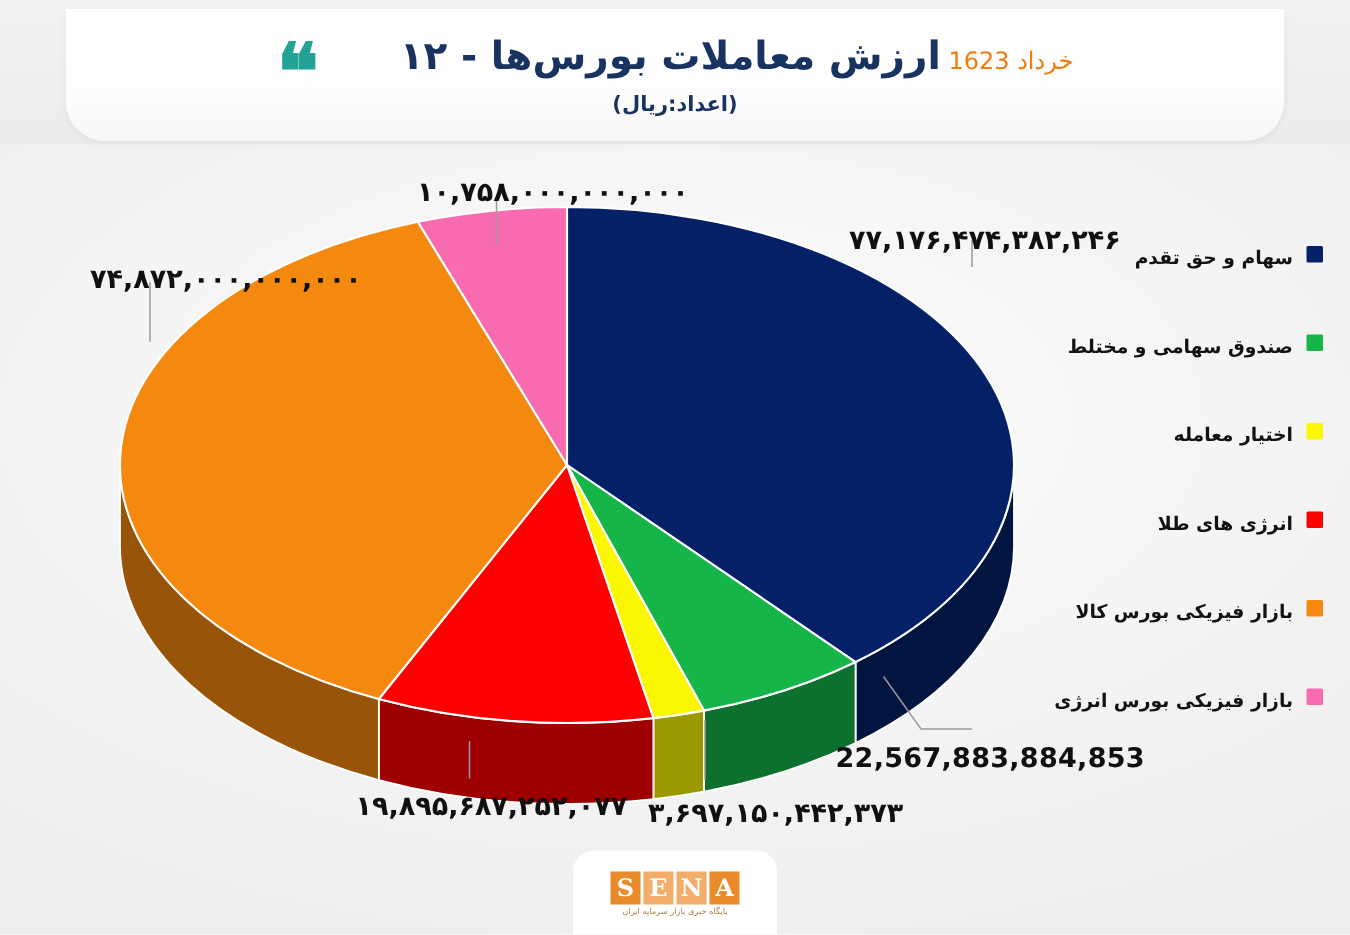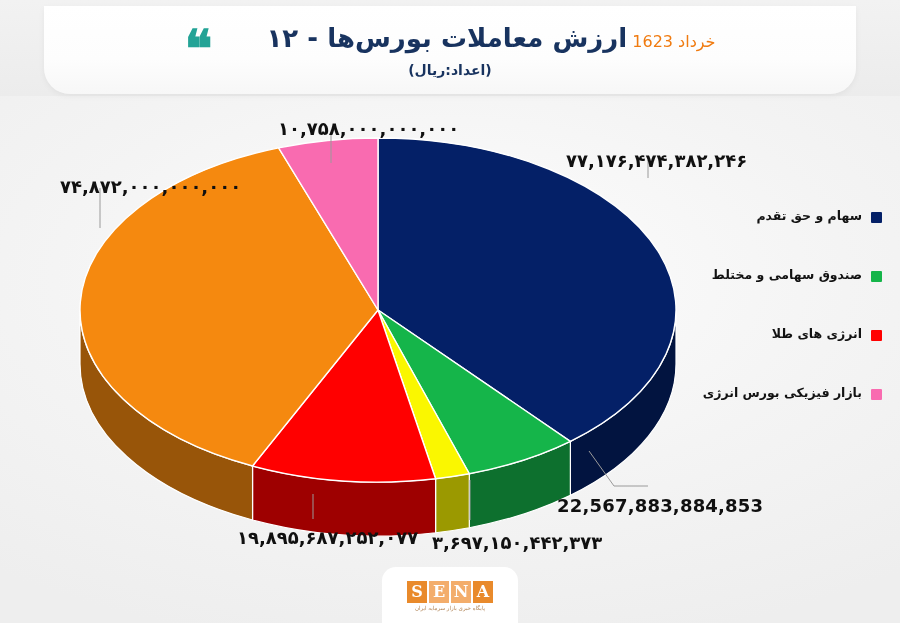--- a/index.html
+++ b/index.html
@@ -103,21 +103,21 @@
     right: 14px;
     top: 164px;
     width: 186px;
     display: flex;
     flex-direction: column;
   }
   .legend-item {
     height: 59px;
     display: flex;
     flex-direction: row;
-    align-items: flex-end;
+    align-items: flex-start;
     justify-content: flex-start;
     gap: 9px;
     direction: rtl;
     padding-right: 4px;
   }
   .legend-swatch {
     width: 11px; height: 11px;
     flex: 0 0 auto;
     border-radius: 1px;
   }
@@ -232,22 +232,30 @@
   <div id="legend">
     <div class="legend-item">
       <span class="legend-swatch" style="background: rgb(4, 32, 103);"></span>
       <span class="legend-label">سهام و حق تقدم</span>
     </div>
     <div class="legend-item">
       <span class="legend-swatch" style="background: rgb(21, 181, 74);"></span>
       <span class="legend-label">صندوق سهامی و مختلط</span>
     </div>
     <div class="legend-item">
+      <span class="legend-swatch" style="background: rgb(250, 247, 0);"></span>
+      <span class="legend-label">اختیار معامله</span>
+    </div>
+    <div class="legend-item">
       <span class="legend-swatch" style="background: rgb(255, 0, 0);"></span>
       <span class="legend-label">انرژی های طلا</span>
+    </div>
+    <div class="legend-item">
+      <span class="legend-swatch" style="background: rgb(245, 137, 15);"></span>
+      <span class="legend-label">بازار فیزیکی بورس کالا</span>
     </div>
     <div class="legend-item">
       <span class="legend-swatch" style="background: rgb(249, 107, 176);"></span>
       <span class="legend-label">بازار فیزیکی بورس انرژی</span>
     </div>
   </div>
 
   <div id="footer-plate"></div>
   <div id="logo">
     <div class="logo-letters">

